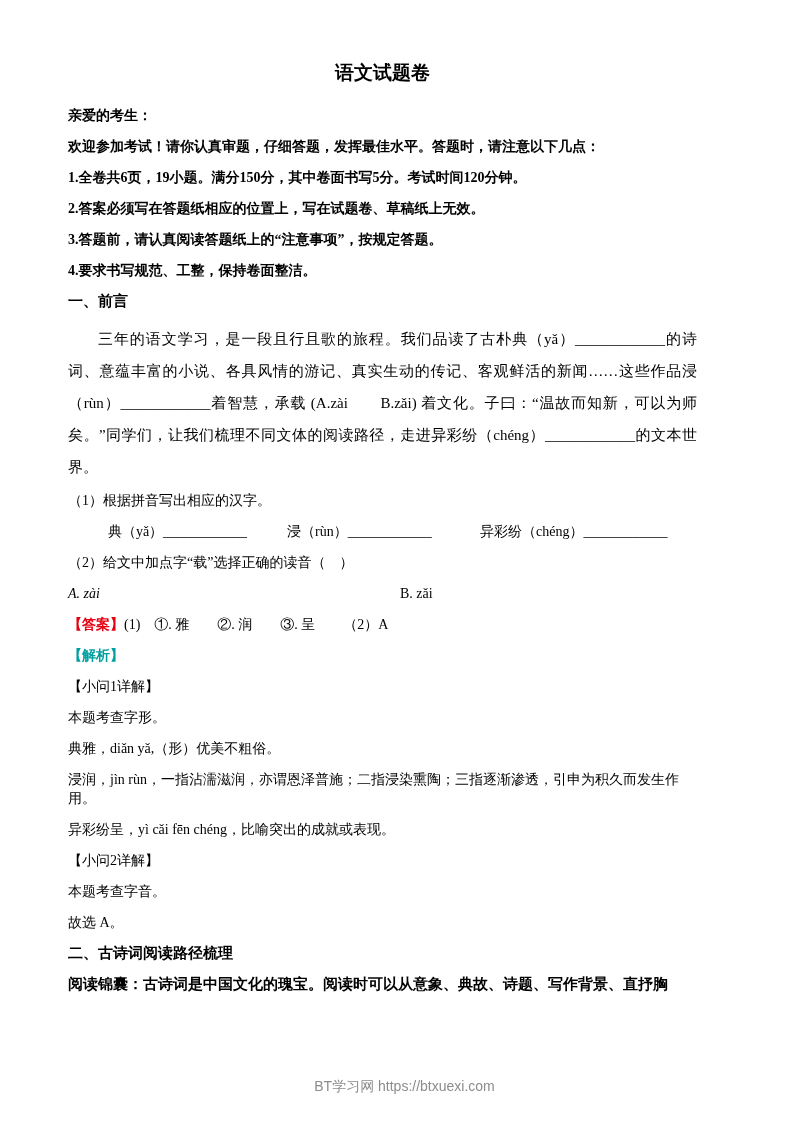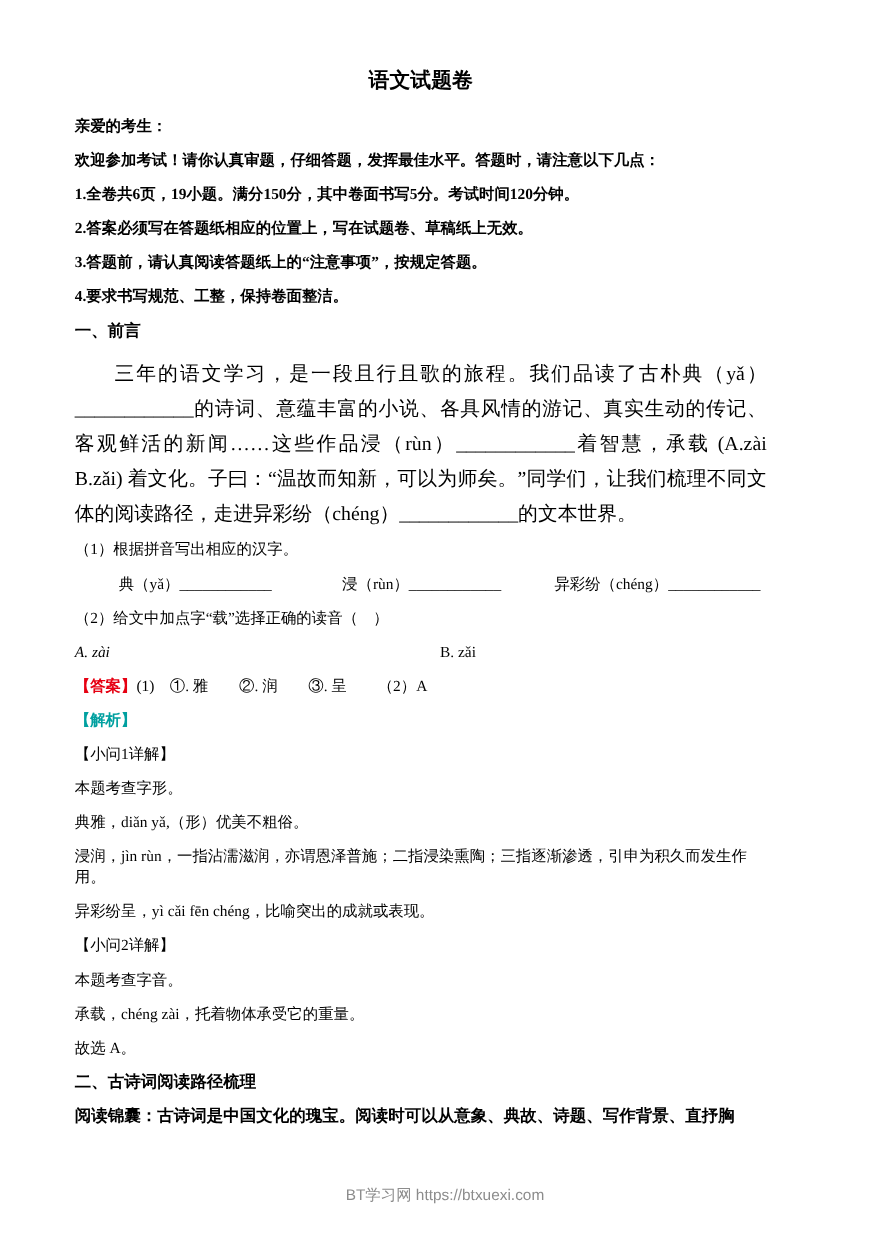--- a/index.html
+++ b/index.html
@@ -22,32 +22,32 @@
     font-size: 19px;
     font-weight: bold;
   }
   p.line {
     margin: 0 0 12px 0;
     line-height: 19px;
   }
   .bold { font-weight: bold; }
   .passage {
     margin: 0 0 8px 0;
-    font-size: 18px;
+    font-size: 15px;
     line-height: 32px;
     text-indent: 2em;
     text-align: justify;
   }
   .blanks-row, .options-row {
     display: flex;
     margin: 0 0 12px 0;
     line-height: 19px;
   }
   .blanks-row .b1 { width: 219px; flex: 0 0 auto; text-align: center; }
-  .blanks-row .b2 { width: 193px; flex: 0 0 auto; margin-left: 24px; }
+  .blanks-row .b2 { width: 193px; flex: 0 0 auto; }
   .options-row .o1 { width: 332px; flex: 0 0 auto; font-style: italic; }
   .red  { color: var(--answer-red, #e60012); font-weight: bold; }
   .teal { color: var(--analysis-teal, #00a0a0); font-weight: bold; }
   .section-heading { font-size: 15px; }
   .tip-line { font-size: 15px; }
   .footer {
     position: absolute;
     left: 16px;
     right: 0;
     bottom: 26px;
@@ -95,21 +95,20 @@
   <p class="line"><span class="teal">【解析】</span></p>
 
   <p class="line">【小问1详解】</p>
   <p class="line">本题考查字形。</p>
   <p class="line">典雅，diǎn yǎ,（形）优美不粗俗。</p>
   <p class="line">浸润，jìn rùn，一指沾濡滋润，亦谓恩泽普施；二指浸染熏陶；三指逐渐渗透，引申为积久而发生作用。</p>
   <p class="line">异彩纷呈，yì cǎi fēn chéng，比喻突出的成就或表现。</p>
 
   <p class="line">【小问2详解】</p>
   <p class="line">本题考查字音。</p>
-  <p class="line">承载，chéng zài，托着物体承受它的重量。</p>
   <p class="line">故选 A。</p>
 
   <p class="line bold section-heading">二、古诗词阅读路径梳理</p>
   <p class="line bold tip-line">阅读锦囊：古诗词是中国文化的瑰宝。阅读时可以从意象、典故、诗题、写作背景、直抒胸</p>
 
   <div class="footer">BT学习网 https://btxuexi.com</div>
 
 </div>
 
 </body></html>

